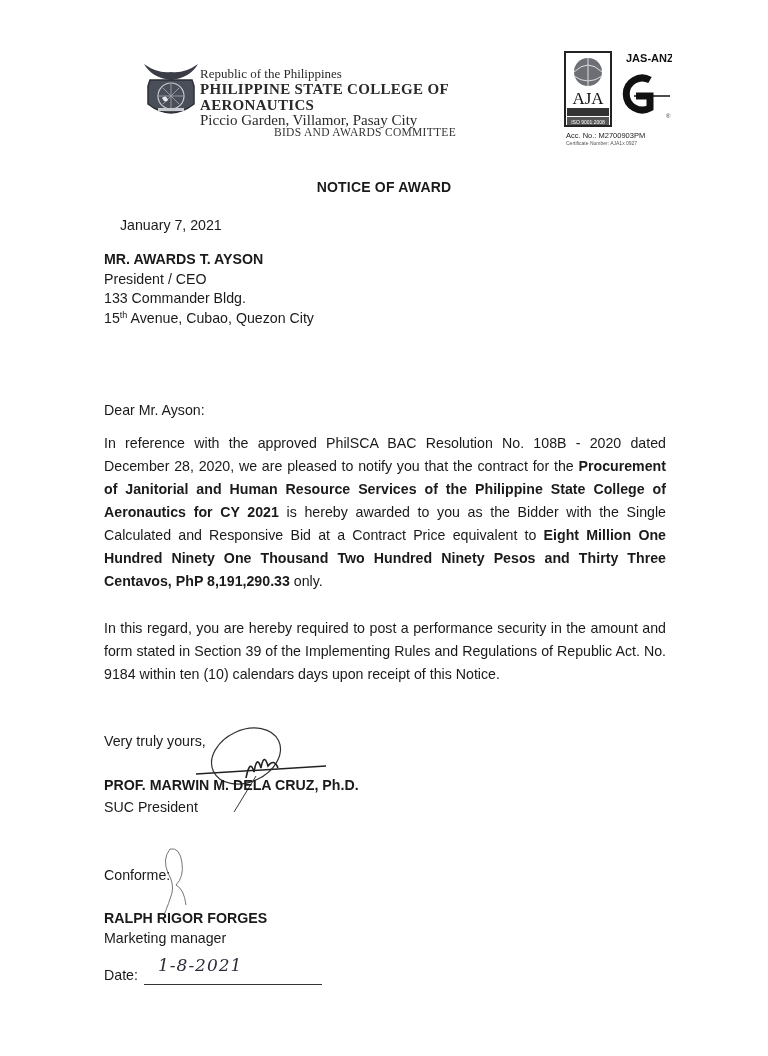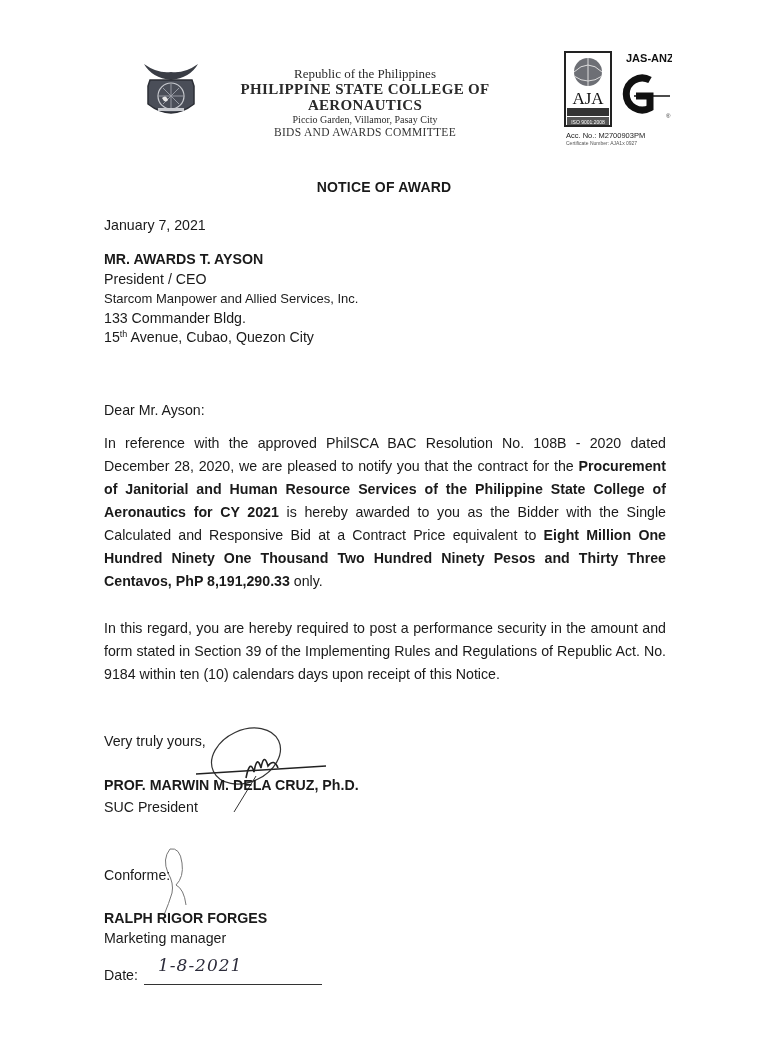--- a/index.html
+++ b/index.html
@@ -2,34 +2,34 @@
 <html><head>
 <meta charset="utf-8">
 <style>
   html, body { margin:0; padding:0; background:#ffffff; }
   body { width:768px; height:1056px; position:relative; overflow:hidden; color:#1a1a1a;
          font-family:"Liberation Sans", "DejaVu Sans", sans-serif; }
   .abs { position:absolute; }
 
   
   .seal { left:140px; top:58px; width:62px; height:64px; }
-  .hdr { left:200px; top:66px; width:330px; text-align:center; font-family:"Liberation Serif","DejaVu Serif",serif; color:#2a2a2a; }
+  .hdr { left:200px; top:66px; width:330px; text-align:left; font-family:"Liberation Serif","DejaVu Serif",serif; color:#2a2a2a; }
   .hdr .l1 { font-size:13px; line-height:15px; }
   .hdr .l2 { font-size:15px; line-height:16px; letter-spacing:0.3px; font-weight:bold; }
-  .hdr .l3 { font-size:10px; line-height:14px; }
+  .hdr .l3 { font-size:15px; line-height:14px; }
   .bac { left:200px; top:126px; width:330px; text-align:center; font-family:"Liberation Serif","DejaVu Serif",serif; font-size:11.5px; color:#333; letter-spacing:0.3px; }
 
   .cert { left:562px; top:46px; width:110px; height:104px; }
   .cert-acc { left:566px; top:131px; font-size:7.5px; color:#222; }
   .cert-num { left:566px; top:140px; font-size:5px; color:#555; }
 
   
   .title { left:0; width:768px; top:179px; text-align:center; font-weight:bold; font-size:14px; letter-spacing:0.2px; }
   .txt { font-size:14.2px; line-height:23px; }
-  .date { left:104px; top:214px; }
+  .date { left:120px; top:214px; }
   .addr { left:104px; top:250px; line-height:19.5px; }
   .addr .name { font-weight:bold; }
   .addr .co { font-size:13px; }
   sup { font-size:9px; vertical-align:5px; line-height:0; }
 
   .salut { left:104px; top:399px; }
   .para { left:104px; width:562px; text-align:justify; text-align-last:left; }
   .p1 { top:432px; }
   .p2 { top:617px; }
   b { font-weight:bold; }
@@ -86,21 +86,20 @@
 <div class="abs cert-acc">Acc. No.: M2700903PM</div>
 <div class="abs cert-num">Certificate Number: AJA1x 0927</div>
 
 <div class="abs title">NOTICE OF AWARD</div>
 
 <div class="abs txt date">January 7, 2021</div>
 
 <div class="abs txt addr">
   <div class="name">MR. AWARDS T. AYSON</div>
   <div>President / CEO</div>
-  <div class="co">Starcom Manpower and Allied Services, Inc.</div>
   <div>133 Commander Bldg.</div>
   <div><span>15</span><sup>th</sup><span> Avenue, Cubao, Quezon City</span></div>
 </div>
 
 <div class="abs txt salut">Dear Mr. Ayson:</div>
 
 <div class="abs txt para p1"><span>In reference with the approved PhilSCA BAC Resolution No.  108B - 2020 dated December 28, 2020, we are pleased to notify you that the contract for the </span><b>Procurement of Janitorial and Human Resource Services of the Philippine State College of Aeronautics for CY 2021</b><span> is hereby awarded to you as the Bidder with the Single Calculated and Responsive Bid at a Contract Price equivalent to </span><b>Eight Million One Hundred Ninety One Thousand Two Hundred Ninety Pesos and Thirty Three Centavos, PhP 8,191,290.33</b><span> only.</span></div>
 
 <div class="abs txt para p2">In this regard, you are hereby required to post a performance security in the amount and form stated in Section 39 of the Implementing Rules and Regulations of Republic Act. No. 9184 within ten (10) calendars days upon receipt of this Notice.</div>
 

